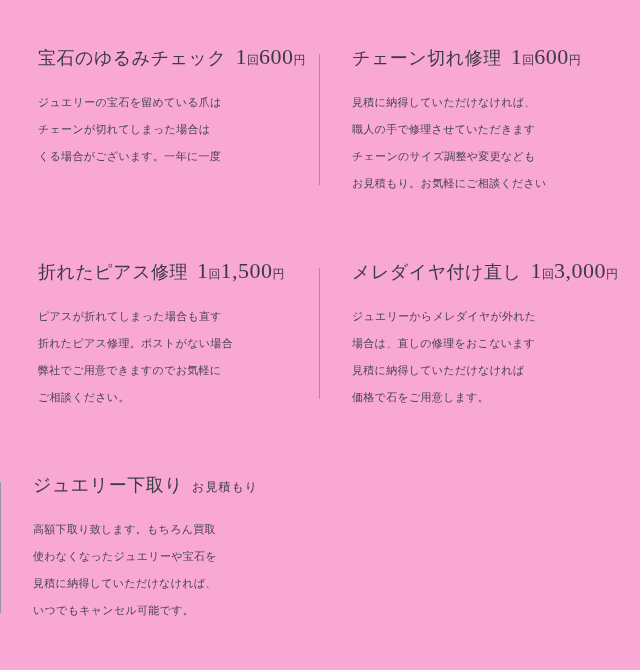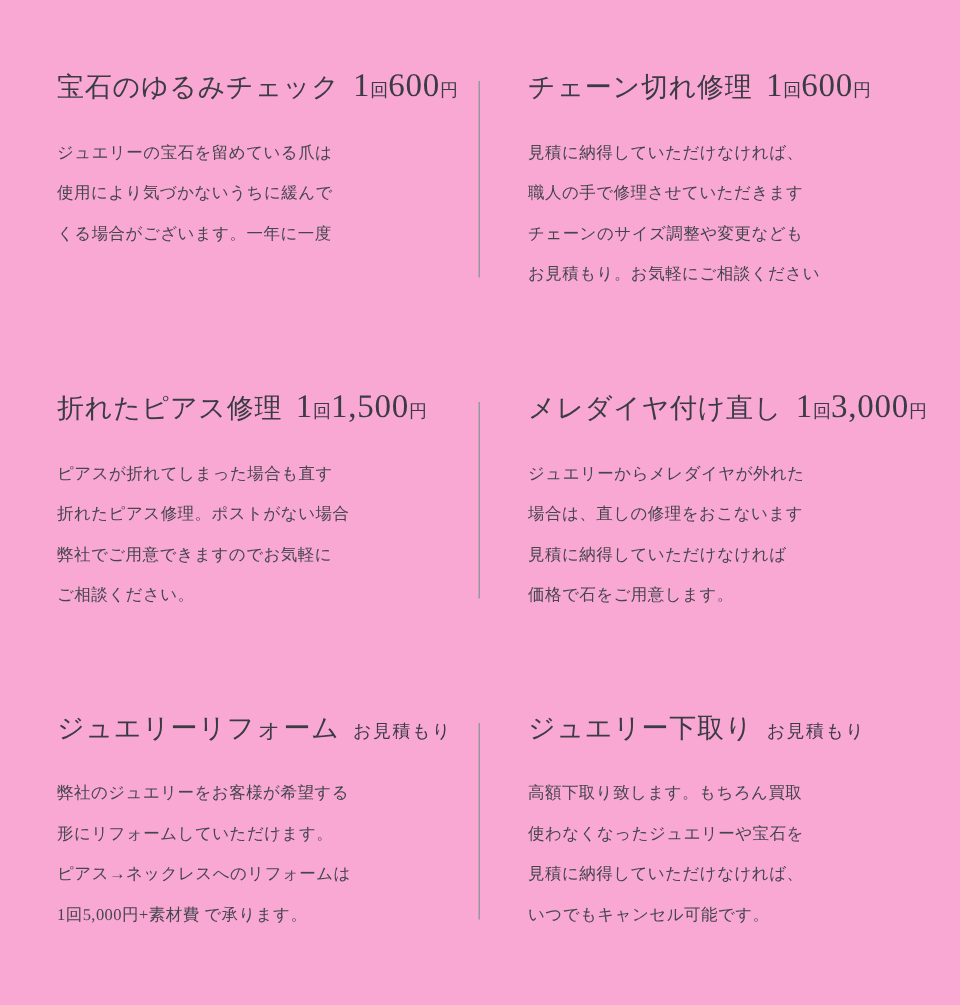--- a/index.html
+++ b/index.html
@@ -85,21 +85,21 @@
 
 <div class="page">
 
   <div class="row">
     <div class="cell left">
       <h3 class="title-line">
         <span class="service-title">宝石のゆるみチェック</span><span class="price"><span class="num">1</span><span class="unit">回</span><span class="num">600</span><span class="unit">円</span></span>
       </h3>
       <p class="desc">
         <span class="line">ジュエリーの宝石を留めている爪は</span>
-        <span class="line">使用により気づかないうちに緩んで</span>
+        <span class="line">チェーンが切れてしまった場合は</span>
         <span class="line">くる場合がございます。一年に一度</span>
       </p>
     </div>
     <div class="divider"></div>
     <div class="cell right">
       <h3 class="title-line">
         <span class="service-title">チェーン切れ修理</span><span class="price"><span class="num">1</span><span class="unit">回</span><span class="num">600</span><span class="unit">円</span></span>
       </h3>
       <p class="desc">
         <span class="line">見積に納得していただけなければ、</span>
@@ -130,31 +130,20 @@
       <p class="desc">
         <span class="line">ジュエリーからメレダイヤが外れた</span>
         <span class="line">場合は、直しの修理をおこないます</span>
         <span class="line">見積に納得していただけなければ</span>
         <span class="line">価格で石をご用意します。</span>
       </p>
     </div>
   </div>
 
   <div class="row">
-    <div class="cell left">
-      <h3 class="title-line">
-        <span class="service-title">ジュエリーリフォーム</span><span class="note">お見積もり</span>
-      </h3>
-      <p class="desc">
-        <span class="line">弊社のジュエリーをお客様が希望する</span>
-        <span class="line">形にリフォームしていただけます。</span>
-        <span class="line">ピアス→ネックレスへのリフォームは</span>
-        <span class="line">1回5,000円+素材費 で承ります。</span>
-      </p>
-    </div>
     <div class="divider"></div>
     <div class="cell right">
       <h3 class="title-line">
         <span class="service-title">ジュエリー下取り</span><span class="note">お見積もり</span>
       </h3>
       <p class="desc">
         <span class="line">高額下取り致します。もちろん買取</span>
         <span class="line">使わなくなったジュエリーや宝石を</span>
         <span class="line">見積に納得していただけなければ、</span>
         <span class="line">いつでもキャンセル可能です。</span>

